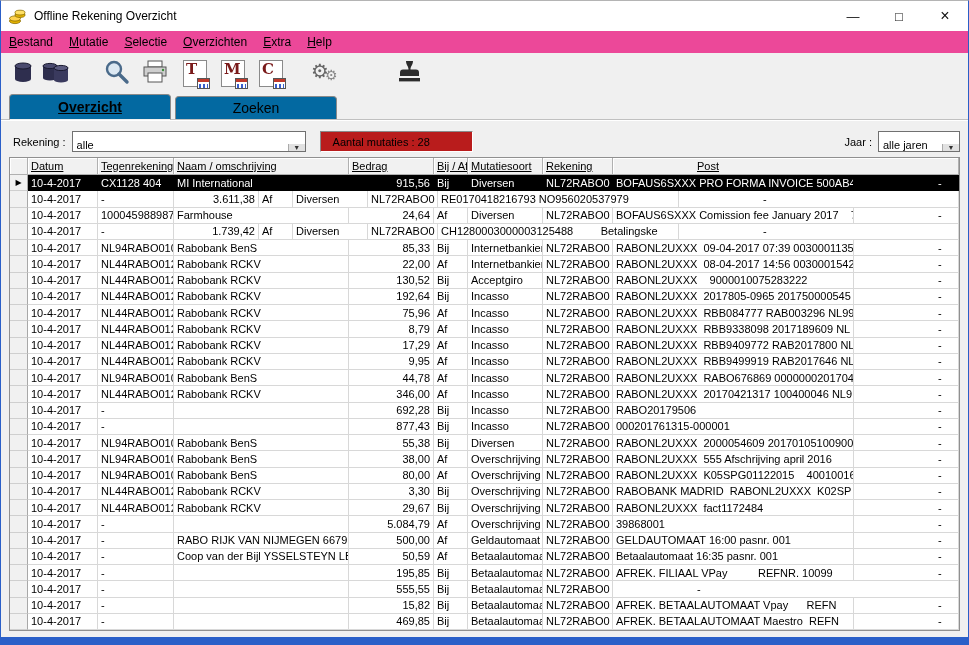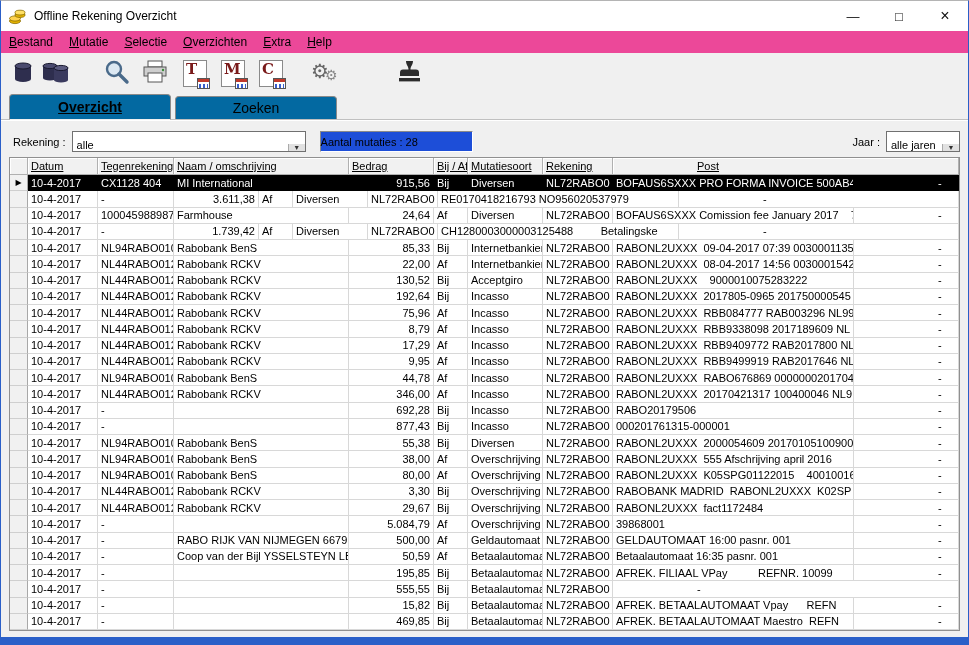--- a/index.html
+++ b/index.html
@@ -50,23 +50,23 @@
 
   
   .tabpage { position:absolute; top:118px; left:0; right:0; bottom:8px; background:#f0f0f0;
              border-top:1px solid #c0c0c0; box-shadow:inset 0 1px 0 #ffffff; }
   .filterrow { display:flex; align-items:center; padding:11px 8px 0 12px; }
   .flabel { margin-right:6px; }
   .combo { height:21px; border:1px solid #707070; background:#fff; display:flex; align-items:flex-end;gap:7px; }
   .combo-text { padding:3px 4px 0 4px; flex:1; overflow:hidden; white-space:nowrap; }
   .combo-btn { width:17px; background:#e1e1e1; border-left:1px solid #aaa; display:flex; align-items:center; justify-content:center; font-size:7px; color:#333; }
   .combo.rek { width:234px; }
-  .combo.jaar { width:74px; }
+  .combo.jaar { width:82px; }
   .counter { height:21px; width:153px; margin-left:14px; border:1px solid; border-color:#8a8a8a #ffffff #ffffff #8a8a8a;
-             background:#1d4ed8; display:flex; align-items:center; padding:0 0; }
+             background:#b91c1c; display:flex; align-items:center; padding:0 12px; }
   .fspacer { flex:1; }
 
   
   .grid { position:absolute; top:37px; left:8px; right:8px; bottom:6px; border:1px solid #909090; background:#fff;
           display:flex; flex-direction:column; }
   .grid-header { display:flex; height:17px; flex:none;text-decoration:underline; }
   .hcell { background:#f1f1f1; border-right:1px solid #b0b0b0; border-bottom:1px solid #b0b0b0;
            box-shadow:inset 1px 1px 0 #ffffff; padding:0 3px; display:flex; align-items:center;
            overflow:hidden; white-space:nowrap; flex:none; }
   .grid-body { display:flex; flex-direction:column; flex:1; background:#fff; }

